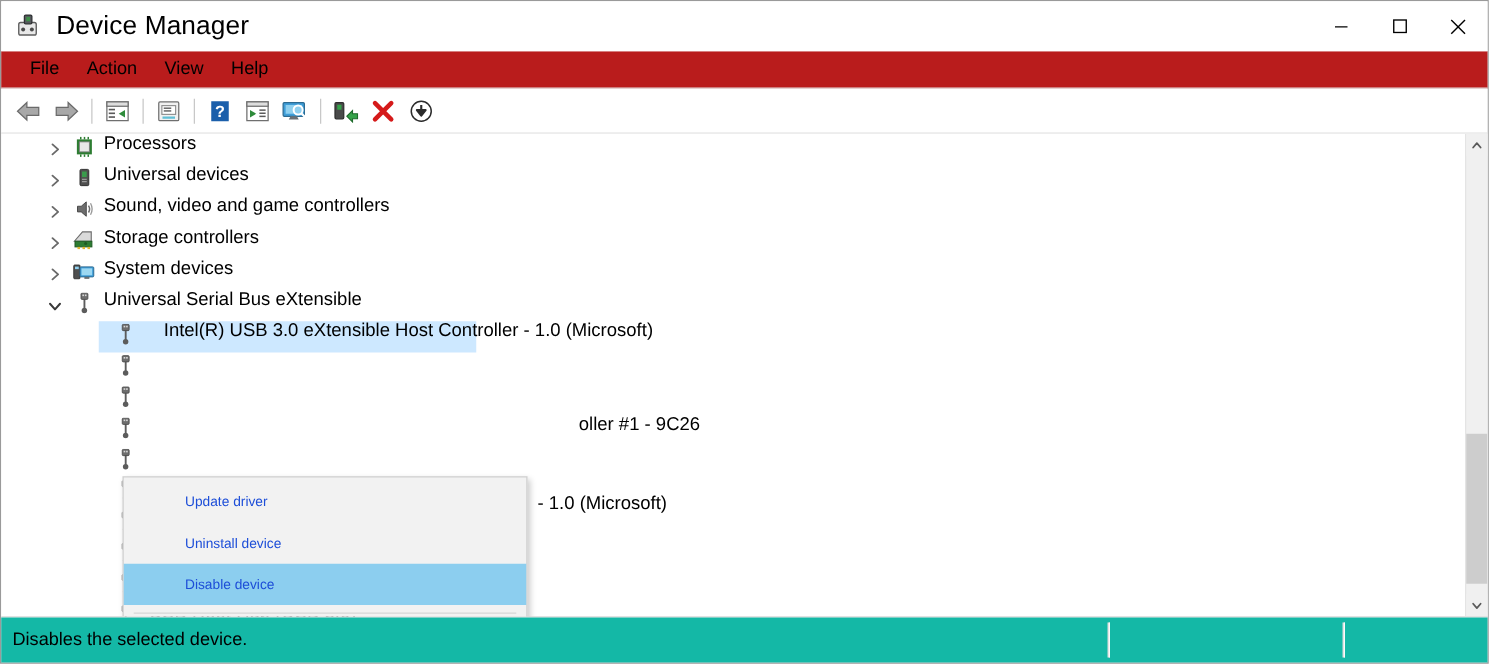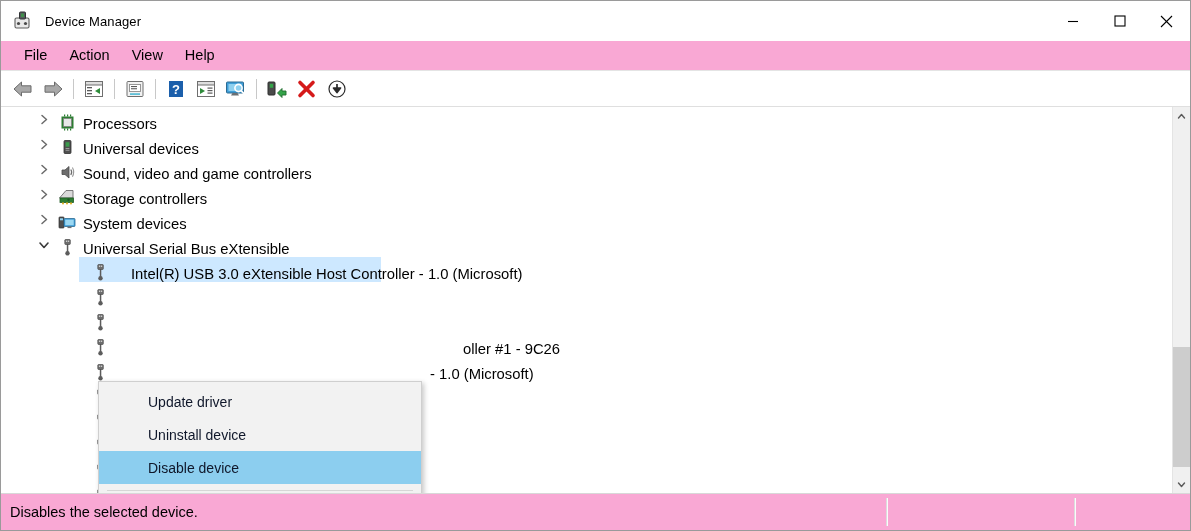--- a/index.html
+++ b/index.html
@@ -37,21 +37,21 @@
   }
   .title-icon {
     width: 22px;
     height: 22px;
     margin-left: 12px;
     margin-right: 10px;
     flex: 0 0 auto;
     position: relative;
   }
   .title-text {
-    font-size: 13px;
+    font-size: 21px;
     color: #000000;
     letter-spacing: 0.1px;
     text-align: center;
   }
   .win-buttons {
     position: absolute;
     right: 0;
     top: 0;
     height: 40px;
     display: flex;
@@ -65,21 +65,21 @@
     background: transparent;
     border: none;
     padding: 0;
     cursor: default;
   }
 
   
   .menubar {
     height: 29px;
     min-height: 29px;
-    background: #f9a8d4;
+    background: #b91c1c;
     display: flex;
     align-items: center;
     padding-left: 12px;
     border-bottom: 1px solid #e4e4e4;
   }
   .menubar-item {
     font-size: 14.5px;
     color: #000000;
     padding: 3px 11px 4px 11px;
     cursor: default;
@@ -122,21 +122,21 @@
     border-bottom: 1px solid #d8d8d8;
   }
   .tree {
     position: absolute;
     left: 0; top: 0; right: 18px; bottom: 0;
     overflow: hidden;
   }
   .tree-row {
     height: 25px;
     display: flex;
-    align-items: flex-end;
+    align-items: flex-start;
     position: relative;
     cursor: default;
     white-space: nowrap;
   }
   .tree-row .label {
     font-size: 14.8px;
     color: #000000;
     padding-left: 6px;
   }
   .expander {
@@ -195,21 +195,21 @@
     top: 240px;
     height: 120px;
     background: #cdcdcd;
     cursor: default;
   }
 
   
   .statusbar {
     height: 36px;
     min-height: 36px;
-    background: #f9a8d4;
+    background: #14b8a6;
     display: flex;
     align-items: center;
     position: relative;
   }
   .sb-text {
     font-size: 14.5px;
     color: #000000;
     padding-left: 9px;
   }
   .sb-div {
@@ -232,22 +232,22 @@
     box-shadow: 2px 2px 5px rgba(0,0,0,0.22);
     padding: 3px 0 3px 0;
     z-index: 50;
     box-sizing: border-box;
   }
   .ctx-item {
     height: 33px;
     display: flex;
     align-items: center;
     padding-left: 49px;
-    font-size: 14px;
-    color: #0f172a;
+    font-size: 11px;
+    color: #1d4ed8;
     cursor: default;
     white-space: nowrap;
   }
   .ctx-item.highlighted {
     background: #8cceef;
   }
   .ctx-sep {
     height: 1px;
     background: #d6d6d6;
     margin: 6px 8px 6px 8px;

